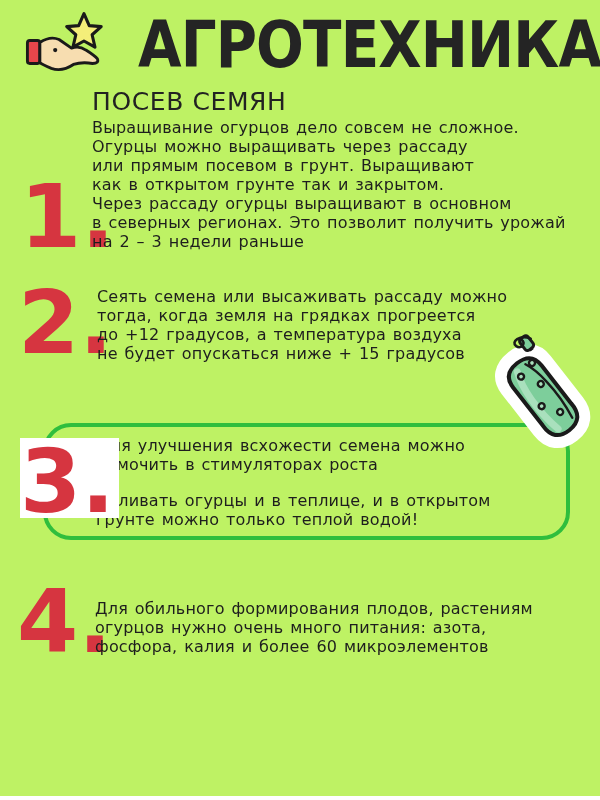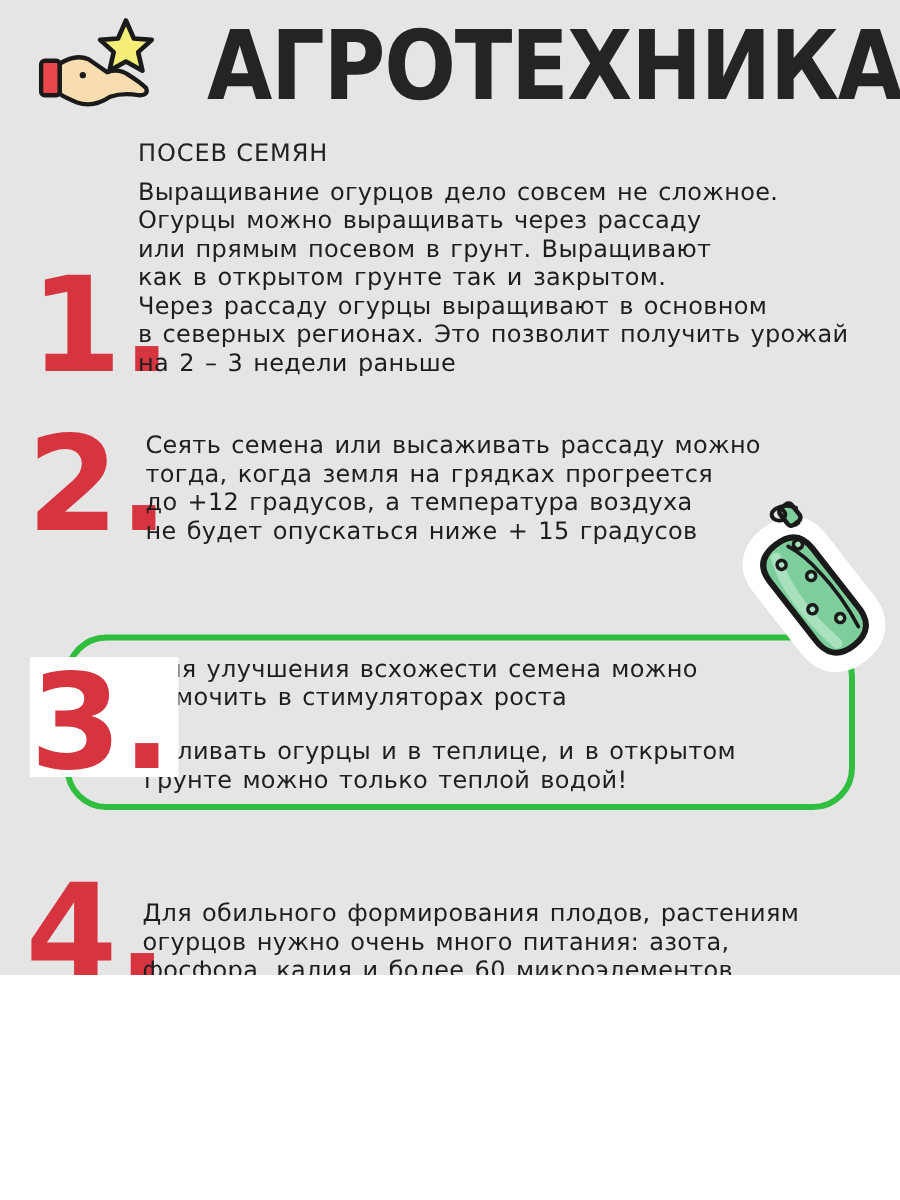--- a/index.html
+++ b/index.html
@@ -7,32 +7,32 @@
     --border-green:#2fbe3d;
     --cucumber-green:#7dce9b;
     --cucumber-light:#a9e0bd;
     --star-yellow:#f4ee79;
     --hand-beige:#f7ddb0;
     --cuff-red:#e8464b;
     --text-dark:#1e1e1e;
   }
   html,body{margin:0;padding:0;}
   body{background:#ffffff;font-family:"DejaVu Sans",sans-serif;color:var(--text-dark);}
-  .page{position:relative;width:600px;height:650px;background:#e5e5e5;overflow:hidden;}
+  .page{position:relative;width:600px;height:796px;background:#bef264;overflow:hidden;}
 
   .title{
     position:absolute;left:138px;top:12px;
     font-size:64px;font-weight:700;line-height:1.05;letter-spacing:-1px;
     transform:scaleX(.88);transform-origin:left top;
     color:#242424;white-space:nowrap;
   }
   .header-icon{position:absolute;left:12px;top:6px;width:96px;height:92px;}
 
   .sec-heading{
-    position:absolute;font-size:16px;font-weight:400;letter-spacing:.6px;
+    position:absolute;font-size:25px;font-weight:400;letter-spacing:.6px;
     color:#222;white-space:nowrap;line-height:22px;text-align:right;
   }
   .body-text{
     position:absolute;font-size:16px;line-height:19px;letter-spacing:.2px;
     word-spacing:1.5px;white-space:pre-line;color:var(--text-dark);
   }
   .big-number{
     position:absolute;font-size:88px;font-weight:700;line-height:1;
     color:var(--accent-red);white-space:nowrap;
   }

